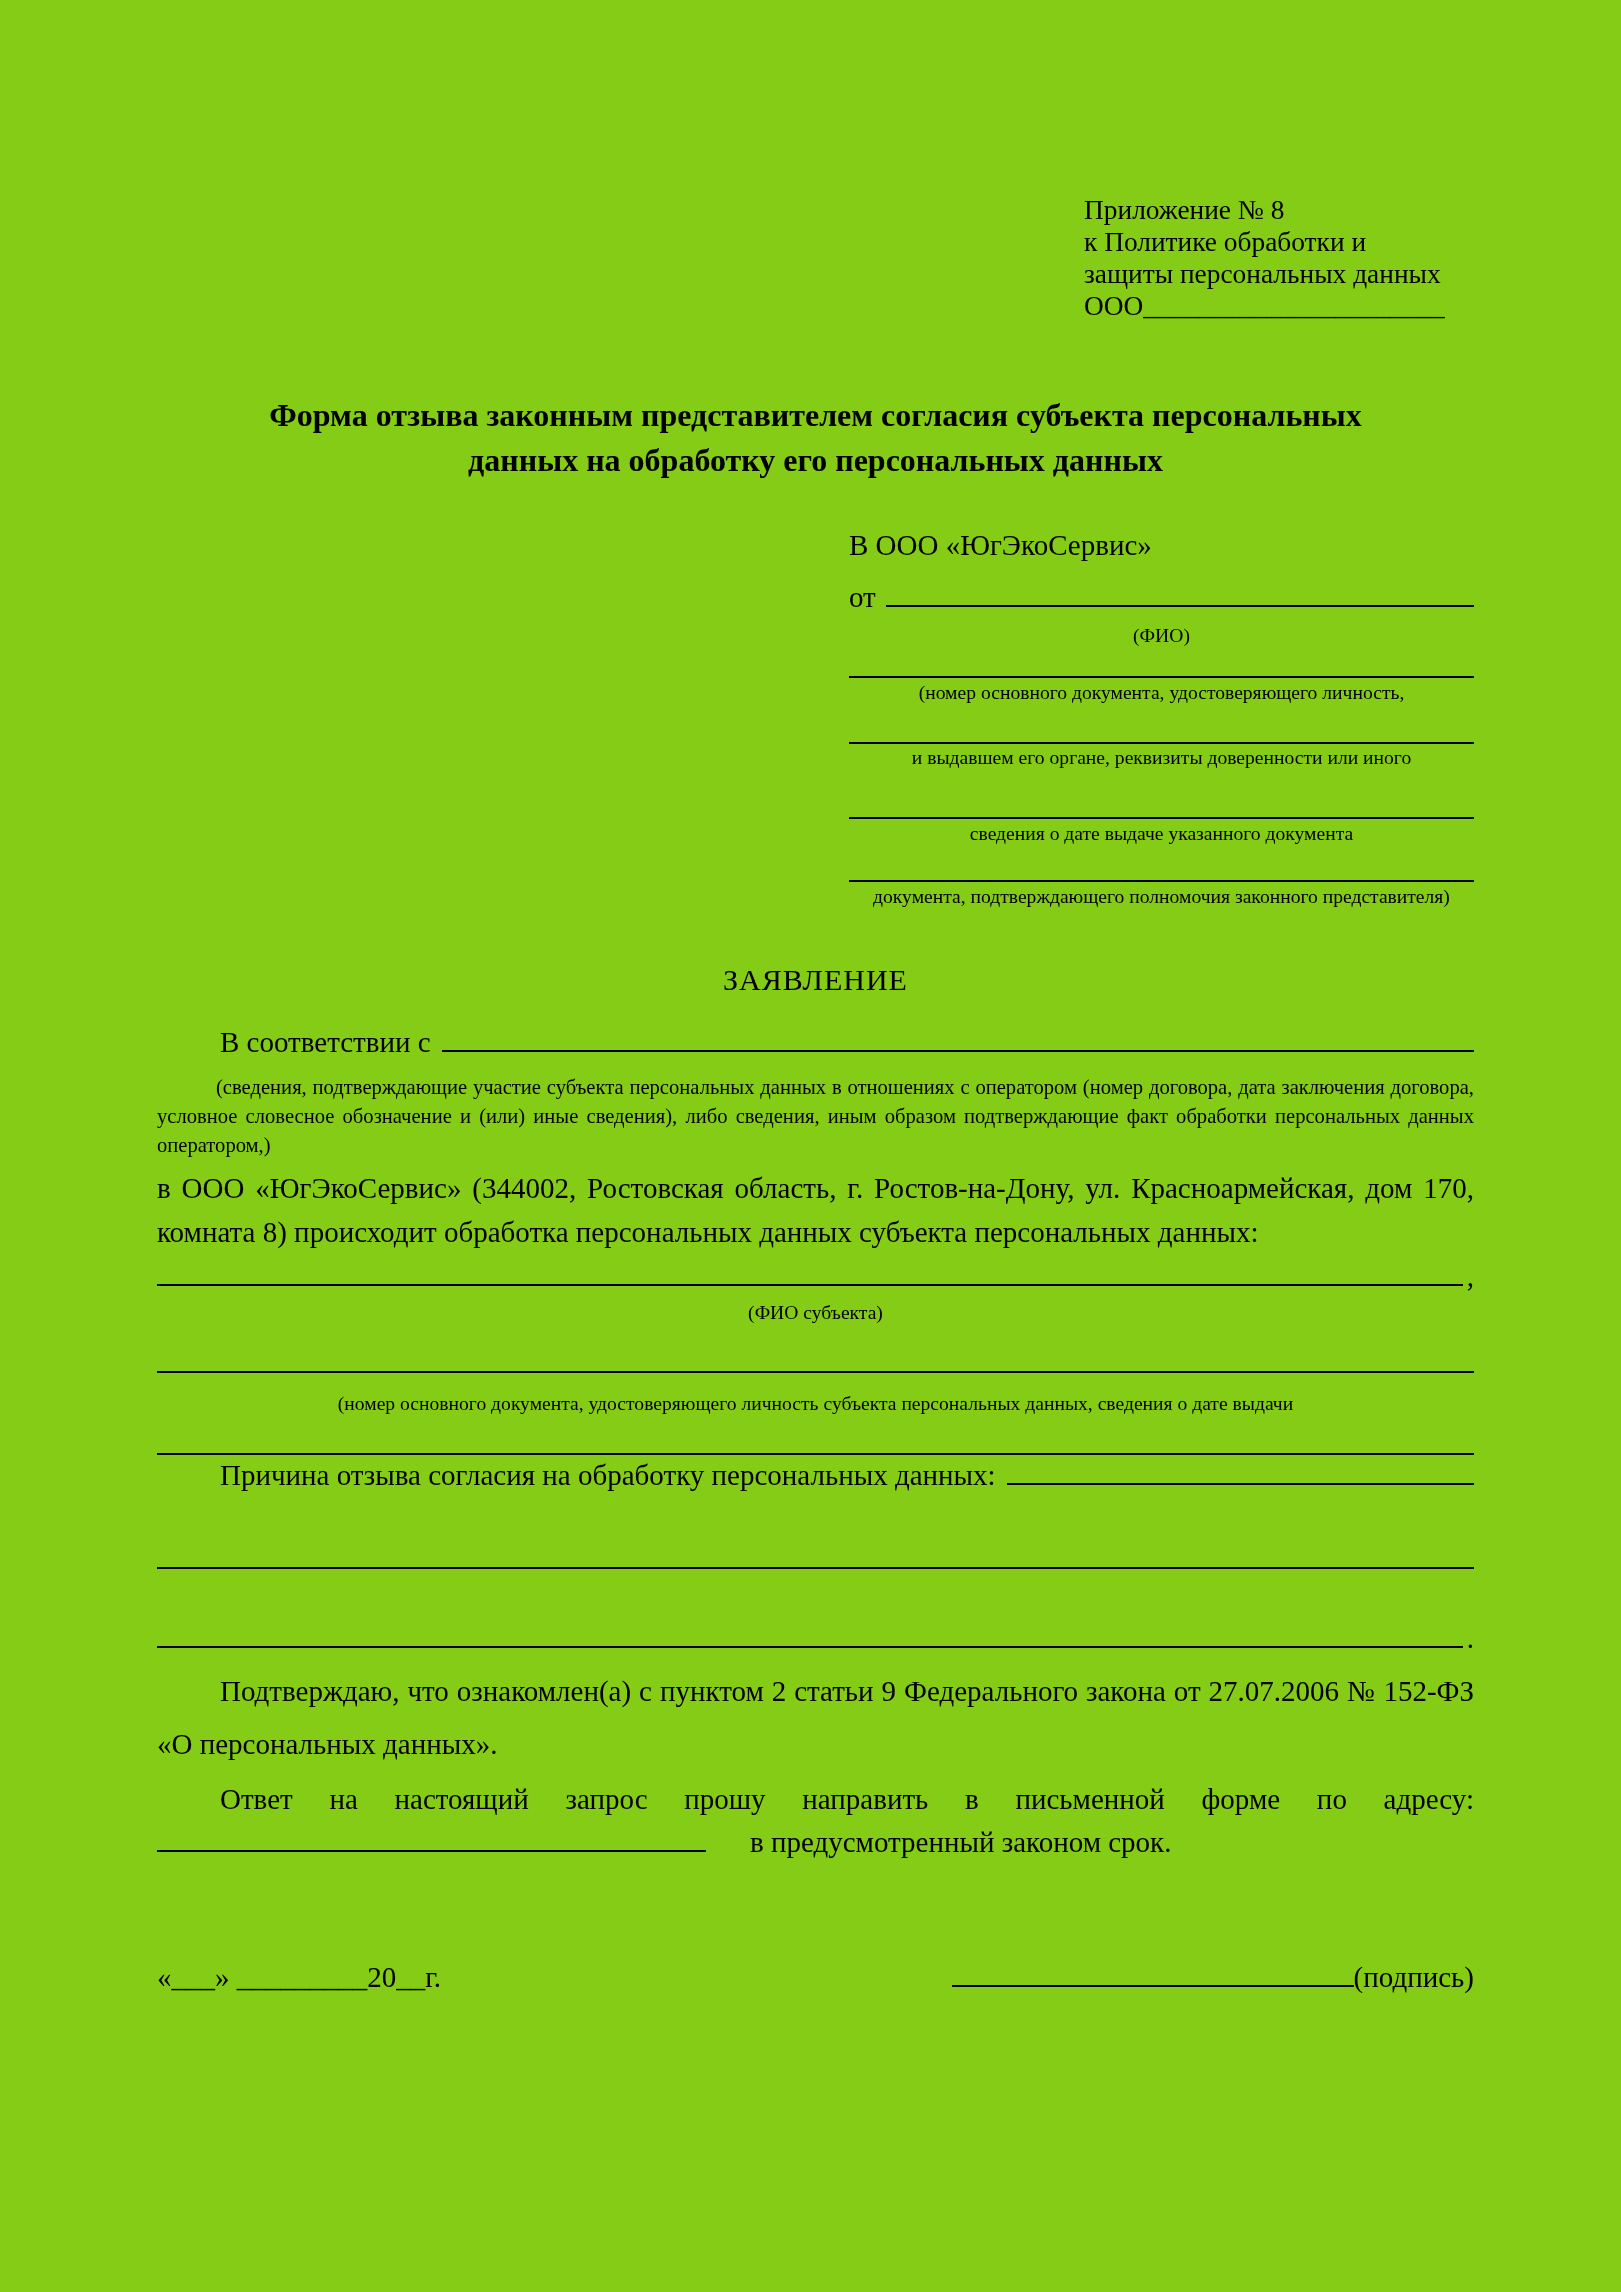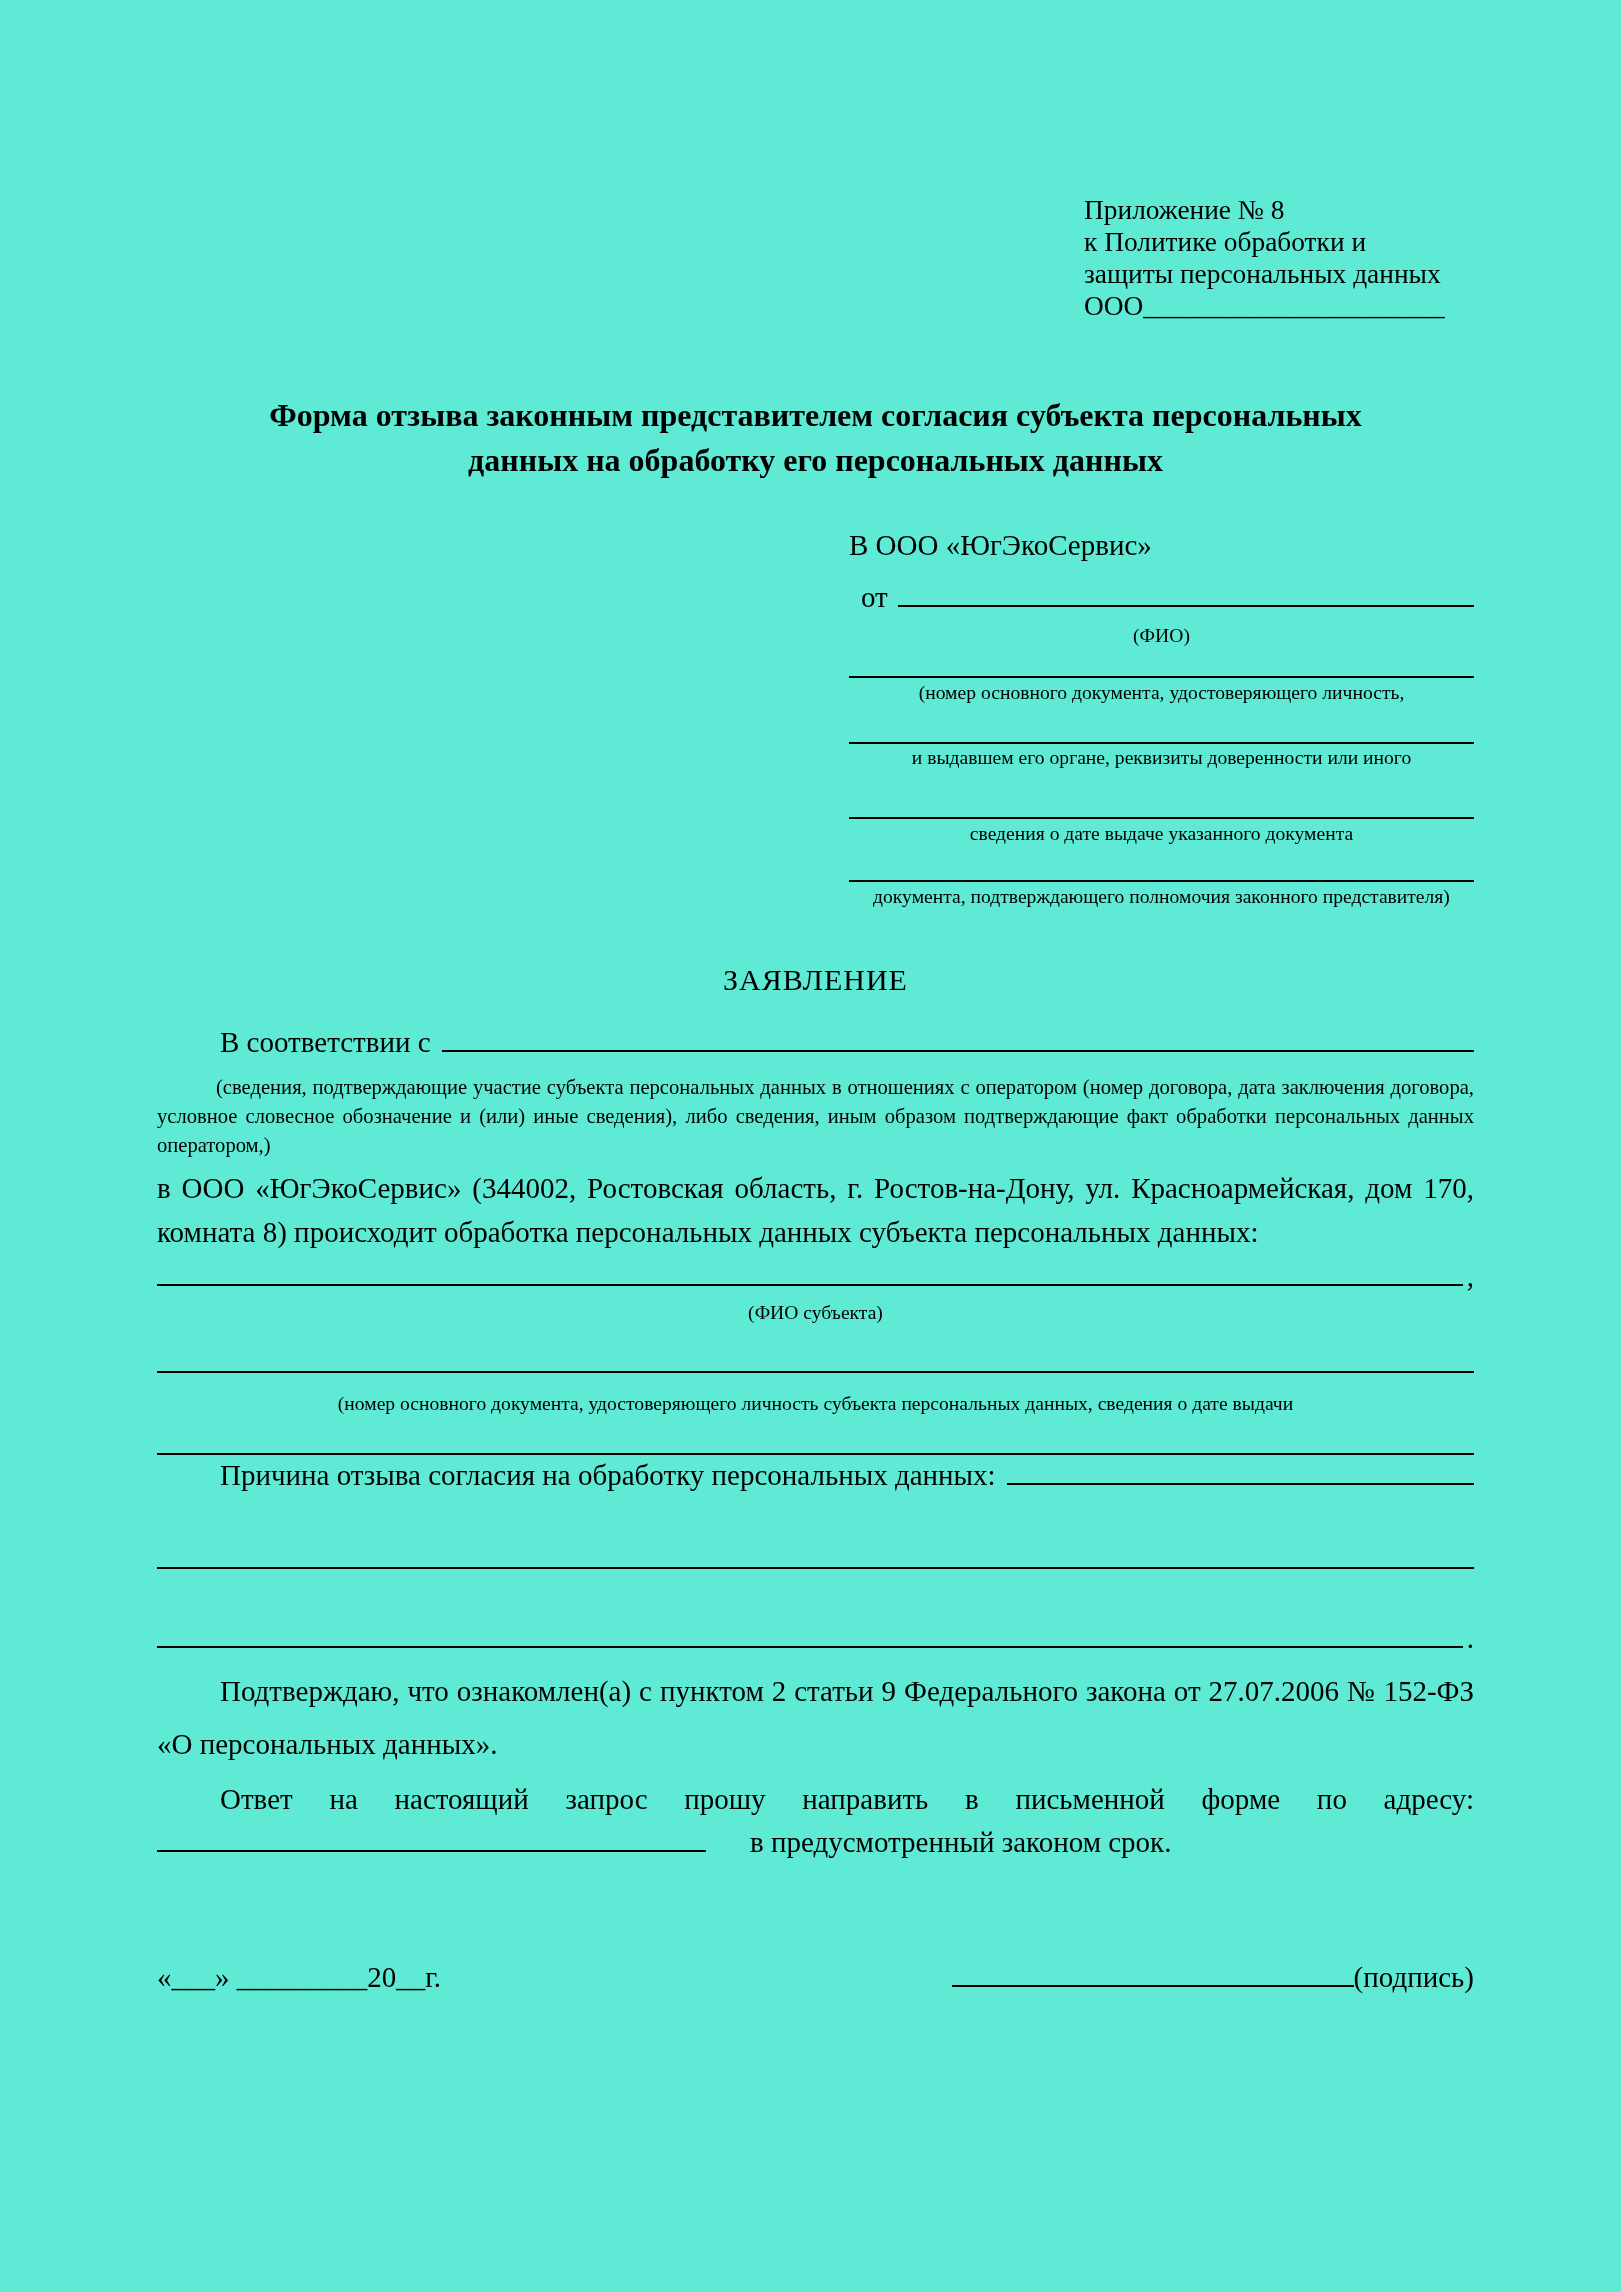--- a/index.html
+++ b/index.html
@@ -2,21 +2,21 @@
 <html><head>
 <meta charset="utf-8">
 <style>
   * { margin: 0; padding: 0; box-sizing: border-box; }
   html, body { background: #888; }
   .page {
     position: relative;
     width: 1621px;
     height: 2293px;
     margin: 0 auto;
-    background: #5eead4;
+    background: #84cc16;
     color: #000000;
     font-family: "Liberation Serif", "DejaVu Serif", serif;
     font-size: 29px;
     padding: 194px 147px 0 157px;
     overflow: hidden;
   }
   .content { width: 100%; }
 
   
   .appendix {
@@ -42,21 +42,21 @@
     width: 625px;
   }
   .addressee .to-line { font-size: 29px; line-height: 39px; }
   .row { display: flex; align-items: baseline; }
   .fill {
     flex: 1 1 auto;
     border-bottom: 2.9px solid #000;
     min-height: 1px;
   }
   .from-row { margin-top: 15.7px; height: 43px; }
-  .from-row .label { padding-right: 9.8px; margin-left: 12px; }
+  .from-row .label { padding-right: 9.8px; }
   .small-caption {
     font-size: 19.6px;
     line-height: 23.5px;
     text-align: center;
   }
   .afield { margin-top: 0; }
   .afield .rule { border-top: 2.9px solid #000; }
   .afield .small-caption { margin-top: 2.9px; }
   .mt-30 { margin-top: 29px; }
   .mt-48 { margin-top: 47px; }

